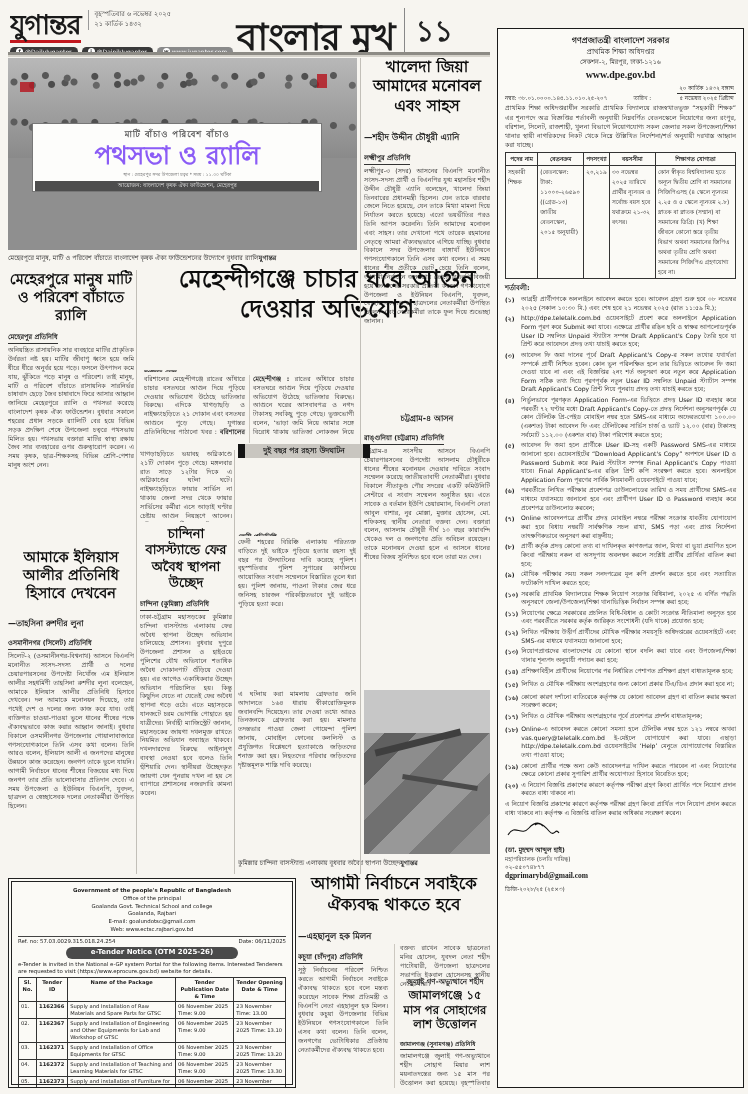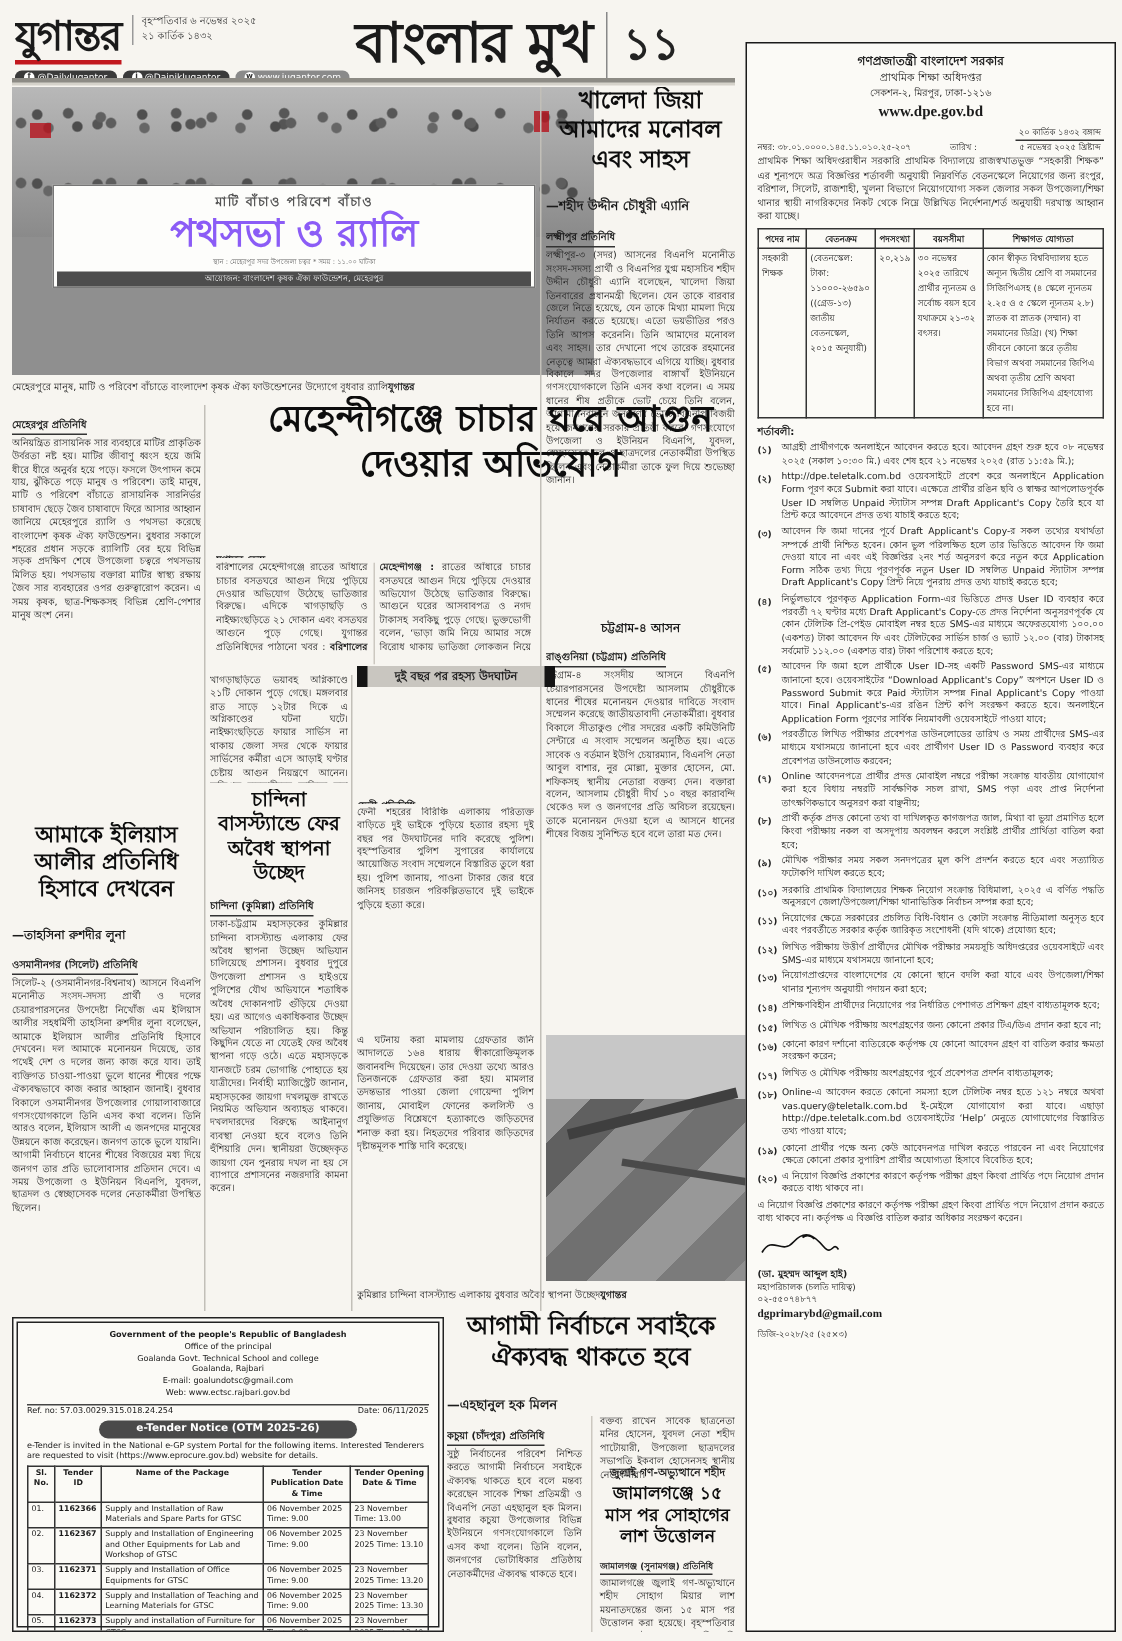--- a/index.html
+++ b/index.html
@@ -9,26 +9,26 @@
   .vr{position:absolute;width:1px;background:#c2bfb8;}
   
   .logo{font-size:27px;font-weight:900;letter-spacing:-1px;border-bottom:3px solid #c2181e;line-height:1.1;}
   .dates{font-size:6.5px;line-height:1.5;border-left:1px solid #999;padding-left:6px;color:#333;}
   .badges{display:flex;gap:4px;margin-top:4px;}
   .pill{display:flex;align-items:center;gap:2px;background:#3a3a3a;color:#fff;font-size:6px;
         border-radius:7px;padding:1px 6px;}
   .pill.light{background:#8a8a8a;}
   .bicon{display:inline-flex;width:7px;height:7px;border-radius:50%;background:#fff;color:#333;
          font-size:5px;font-weight:bold;align-items:center;justify-content:center;}
-  .section-head{display:flex;align-items:center;justify-content:center;gap:10px;}
+  .section-head{display:flex;align-items:flex-start;justify-content:center;gap:10px;}
   .sec-title{font-size:37px;font-weight:900;letter-spacing:-1px;}
   .sec-num{font-size:29px;font-weight:700;border-left:1px solid #888;padding-left:10px;color:#222;}
   .mast-rule{position:absolute;left:8px;top:52px;width:482px;height:3px;background:#8d8b85;box-shadow:0 2px 0 #d5d2ca;}
   
-  .photo{background:#8f8f8f;padding-left:39px;}
+  .photo{background:#8f8f8f;}
   .crowd{position:absolute;left:0;top:0;right:0;height:52%;
      background:
        radial-gradient(circle at 10% 60%,#5d5d5d 3px,transparent 4px),
        radial-gradient(circle at 24% 40%,#4f4f4f 3px,transparent 4px),
        radial-gradient(circle at 38% 65%,#666 3px,transparent 4px),
        radial-gradient(circle at 52% 35%,#575757 3px,transparent 4px),
        radial-gradient(circle at 66% 60%,#4c4c4c 3px,transparent 4px),
        radial-gradient(circle at 80% 42%,#606060 3px,transparent 4px),
        radial-gradient(circle at 92% 62%,#555 3px,transparent 4px),
        linear-gradient(#b8b8b8,#8a8a8a);
@@ -156,20 +156,21 @@
   <div class="abs body cols2" style="left:144px;top:375px;width:210px;height:68px;">
     <span>বরিশালের মেহেন্দীগঞ্জে রাতের আঁধারে চাচার বসতঘরে আগুন দিয়ে পুড়িয়ে দেওয়ার অভিযোগ উঠেছে ভাতিজার বিরুদ্ধে। এদিকে খাগড়াছড়ি ও নাইক্ষ্যংছড়িতে ২১ দোকান এবং বসতঘর আগুনে পুড়ে গেছে। যুগান্তর প্রতিনিধিদের পাঠানো খবর :</span>
     <span class="dl">বরিশালের মেহেন্দীগঞ্জ :</span>
     <span>রাতের আঁধারে চাচার বসতঘরে আগুন দিয়ে পুড়িয়ে দেওয়ার অভিযোগ উঠেছে ভাতিজার বিরুদ্ধে। আগুনে ঘরের আসবাবপত্র ও নগদ টাকাসহ সবকিছু পুড়ে গেছে। ভুক্তভোগী বলেন, ‘ভাড়া জমি নিয়ে আমার সঙ্গে বিরোধ থাকায় ভাতিজা লোকজন নিয়ে রাতে ঘরে আগুন দেয়।’ থানার ওসি বলেন, অভিযোগ পেয়ে ঘটনাস্থলে পুলিশ পাঠানো হয়েছে, তদন্ত করে ব্যবস্থা নেওয়া হবে।</span>
     
     
   </div>
   <div class="abs body" style="left:140px;top:450px;width:92px;height:72px;">খাগড়াছড়িতে ভয়াবহ অগ্নিকাণ্ডে ২১টি দোকান পুড়ে গেছে। মঙ্গলবার রাত সাড়ে ১২টার দিকে এ অগ্নিকাণ্ডের ঘটনা ঘটে। নাইক্ষ্যংছড়িতে ফায়ার সার্ভিস না থাকায় জেলা সদর থেকে ফায়ার সার্ভিসের কর্মীরা এসে আড়াই ঘণ্টার চেষ্টায় আগুন নিয়ন্ত্রণে আনেন। ক্ষতিগ্রস্ত ব্যবসায়ীদের তালিকা করা হচ্ছে।</div>
 
   <div class="abs" style="left:8px;top:270px;width:126px;height:274px;">
+    <div class="hl" style="font-size:14.5px;">মেহেরপুরে মানুষ মাটি ও পরিবেশ বাঁচাতে র‍্যালি</div>
     <span class="rep">মেহেরপুর প্রতিনিধি</span>
     <div class="body" style="height:206px;">অনিয়ন্ত্রিত রাসায়নিক সার ব্যবহারে মাটির প্রাকৃতিক উর্বরতা নষ্ট হয়। মাটির জীবাণু ধ্বংস হয়ে জমি ধীরে ধীরে অনুর্বর হয়ে পড়ে। ফসলে উৎপাদন কমে যায়, ঝুঁকিতে পড়ে মানুষ ও পরিবেশ। তাই মানুষ, মাটি ও পরিবেশ বাঁচাতে রাসায়নিক সারনির্ভর চাষাবাদ ছেড়ে জৈব চাষাবাদে ফিরে আসার আহ্বান জানিয়ে মেহেরপুরে র‍্যালি ও পথসভা করেছে বাংলাদেশ কৃষক ঐক্য ফাউন্ডেশন। বুধবার সকালে শহরের প্রধান সড়কে র‍্যালিটি বের হয়ে বিভিন্ন সড়ক প্রদক্ষিণ শেষে উপজেলা চত্বরে পথসভায় মিলিত হয়। পথসভায় বক্তারা মাটির স্বাস্থ্য রক্ষায় জৈব সার ব্যবহারের ওপর গুরুত্বারোপ করেন। এ সময় কৃষক, ছাত্র-শিক্ষকসহ বিভিন্ন শ্রেণি-পেশার মানুষ অংশ নেন।</div>
   </div>
 
   <div class="abs" style="left:8px;top:548px;width:126px;height:326px;">
     <div class="hl" style="font-size:14.5px;">আমাকে ইলিয়াস আলীর প্রতিনিধি হিসাবে দেখবেন</div>
     <div class="attr" style="font-size:8px;">—তাহসিনা রুশদীর লুনা</div>
     <span class="rep">ওসমানীনগর (সিলেট) প্রতিনিধি</span>
     <div class="body" style="height:232px;">সিলেট-২ (ওসমানীনগর-বিশ্বনাথ) আসনে বিএনপি মনোনীত সংসদ-সদস্য প্রার্থী ও দলের চেয়ারপারসনের উপদেষ্টা নিখোঁজ এম ইলিয়াস আলীর সহধর্মিণী তাহসিনা রুশদীর লুনা বলেছেন, আমাকে ইলিয়াস আলীর প্রতিনিধি হিসাবে দেখবেন। দল আমাকে মনোনয়ন দিয়েছে, তার পথেই দেশ ও দলের জন্য কাজ করে যাব। তাই ব্যক্তিগত চাওয়া-পাওয়া ভুলে ধানের শীষের পক্ষে ঐক্যবদ্ধভাবে কাজ করার আহ্বান জানাই। বুধবার বিকালে ওসমানীনগর উপজেলার গোয়ালাবাজারে গণসংযোগকালে তিনি এসব কথা বলেন। তিনি আরও বলেন, ইলিয়াস আলী এ জনপদের মানুষের উন্নয়নে কাজ করেছেন। জনগণ তাকে ভুলে যায়নি। আগামী নির্বাচনে ধানের শীষের বিজয়ের মধ্য দিয়ে জনগণ তার প্রতি ভালোবাসার প্রতিদান দেবে। এ সময় উপজেলা ও ইউনিয়ন বিএনপি, যুবদল, ছাত্রদল ও স্বেচ্ছাসেবক দলের নেতাকর্মীরা উপস্থিত ছিলেন।</div>
   </div>

